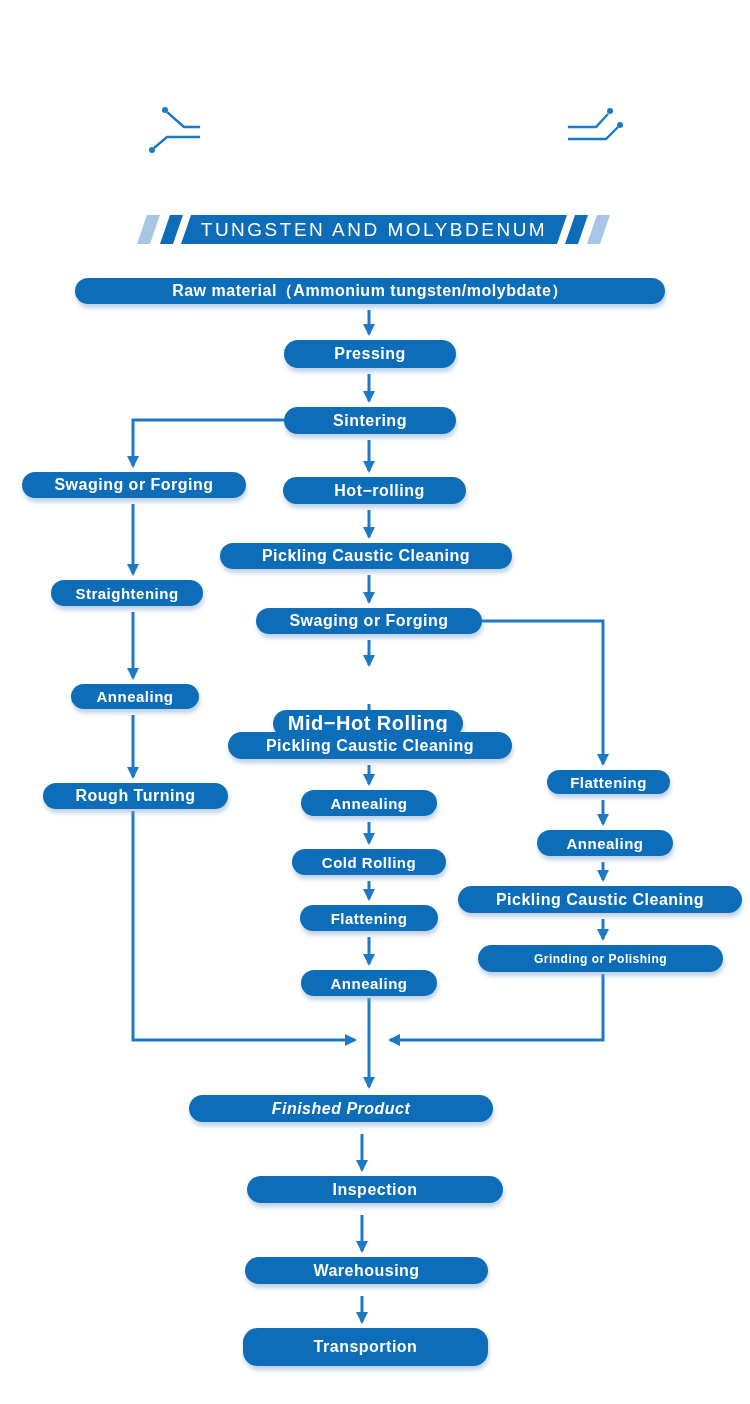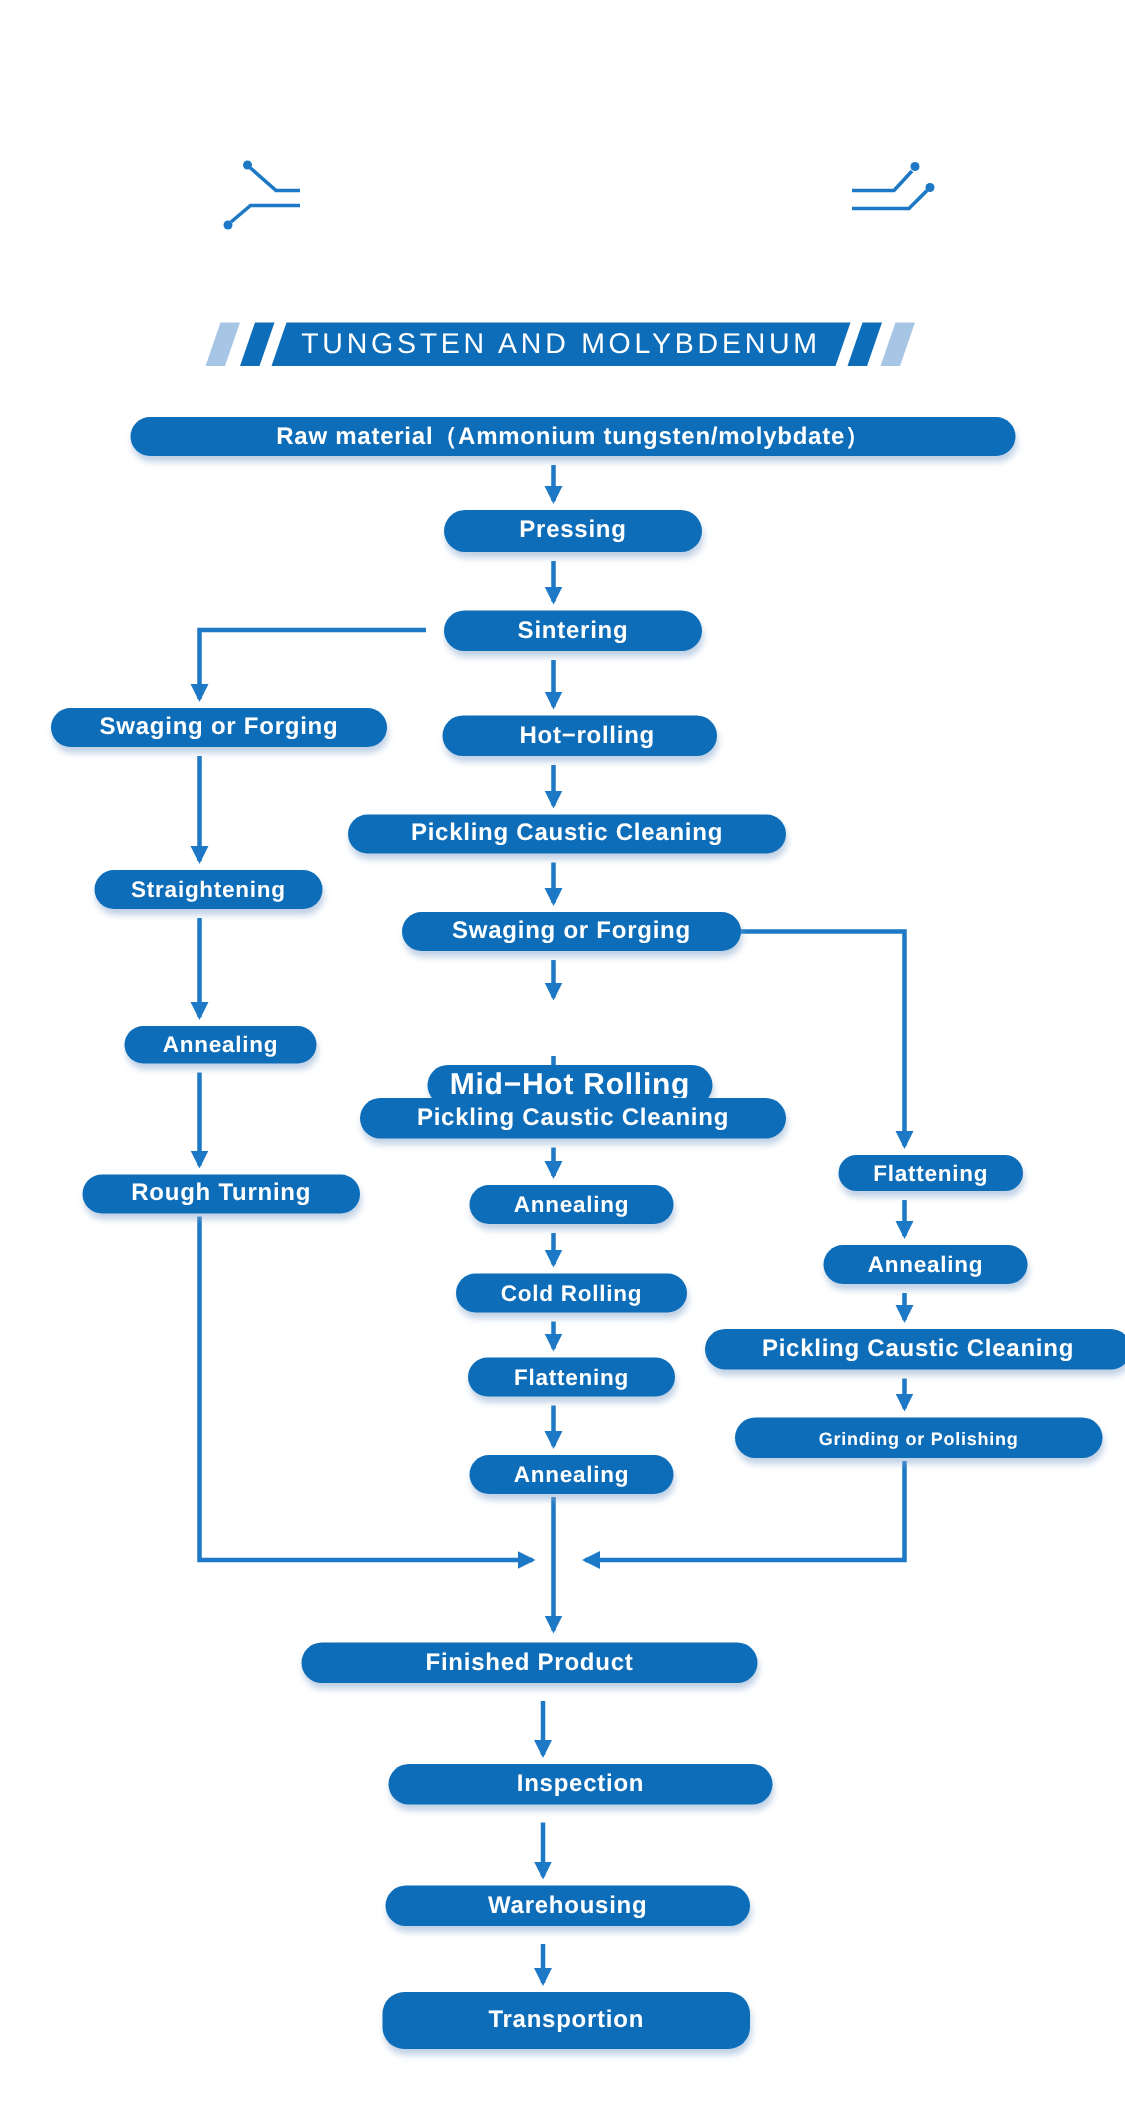--- a/index.html
+++ b/index.html
@@ -47,21 +47,20 @@
   }
   
   .edges{position:absolute;left:0;top:0;width:750px;height:1404px;}
   .edges polyline{fill:none;stroke:var(--arrow-blue);stroke-width:3px;}
   .ah{fill:var(--arrow-blue);}
   .node{
     position:absolute;background:var(--node-blue);border-radius:14px;
     color:var(--text-white);font-weight:bold;letter-spacing:.5px;
     display:flex;align-items:center;justify-content:center;white-space:nowrap;
     box-shadow:1px 4px 4px rgba(140,172,208,.55);
-    margin-left:12px;
   }
 </style>
 </head>
 <body>
 
 <div class="canvas">
 
   <svg class="deco" viewBox="0 0 750 200">
     <g>
       <circle cx="165" cy="110" r="3"></circle>
@@ -133,19 +132,19 @@
       <div class="node" style="left: 300px; top: 905px; width: 138px; height: 26px; font-size: 15px; border-radius: 14px;">Flattening</div>
       <div class="node" style="left: 301px; top: 970px; width: 136px; height: 26px; font-size: 15px; border-radius: 14px;">Annealing</div>
       <div class="node" style="left: 22px; top: 472px; width: 224px; height: 26px; font-size: 16px; border-radius: 14px;">Swaging or Forging</div>
       <div class="node" style="left: 51px; top: 580px; width: 152px; height: 26px; font-size: 15px; border-radius: 14px;">Straightening</div>
       <div class="node" style="left: 71px; top: 684px; width: 128px; height: 25px; font-size: 15px; border-radius: 13.5px;">Annealing</div>
       <div class="node" style="left: 43px; top: 783px; width: 185px; height: 26px; font-size: 16px; border-radius: 14px; text-align: right;">Rough Turning</div>
       <div class="node" style="left: 547px; top: 770px; width: 123px; height: 24px; font-size: 15px; border-radius: 13px;">Flattening</div>
       <div class="node" style="left: 537px; top: 830px; width: 136px; height: 26px; font-size: 15px; border-radius: 14px;">Annealing</div>
       <div class="node" style="left: 458px; top: 886px; width: 284px; height: 27px; font-size: 16px; border-radius: 14.5px;">Pickling Caustic Cleaning</div>
       <div class="node" style="left: 478px; top: 945px; width: 245px; height: 27px; font-size: 12px; border-radius: 14.5px;">Grinding or Polishing</div>
-      <div class="node" style="left: 189px; top: 1095px; width: 304px; height: 27px; font-size: 16px; border-radius: 14.5px;">Finished Product</div>
+      <div class="node" style="left: 189px; top: 1095px; width: 304px; height: 27px; font-size: 16px; border-radius: 14.5px; font-style: italic;">Finished Product</div>
       <div class="node" style="left: 247px; top: 1176px; width: 256px; height: 27px; font-size: 16px; border-radius: 14.5px;">Inspection</div>
       <div class="node" style="left: 245px; top: 1257px; width: 243px; height: 27px; font-size: 16px; border-radius: 14.5px;">Warehousing</div>
       <div class="node" style="left: 243px; top: 1328px; width: 245px; height: 38px; font-size: 16px; border-radius: 14.5px;">Transportion</div>
     </div>
 
 </div>
 
 </body></html>

